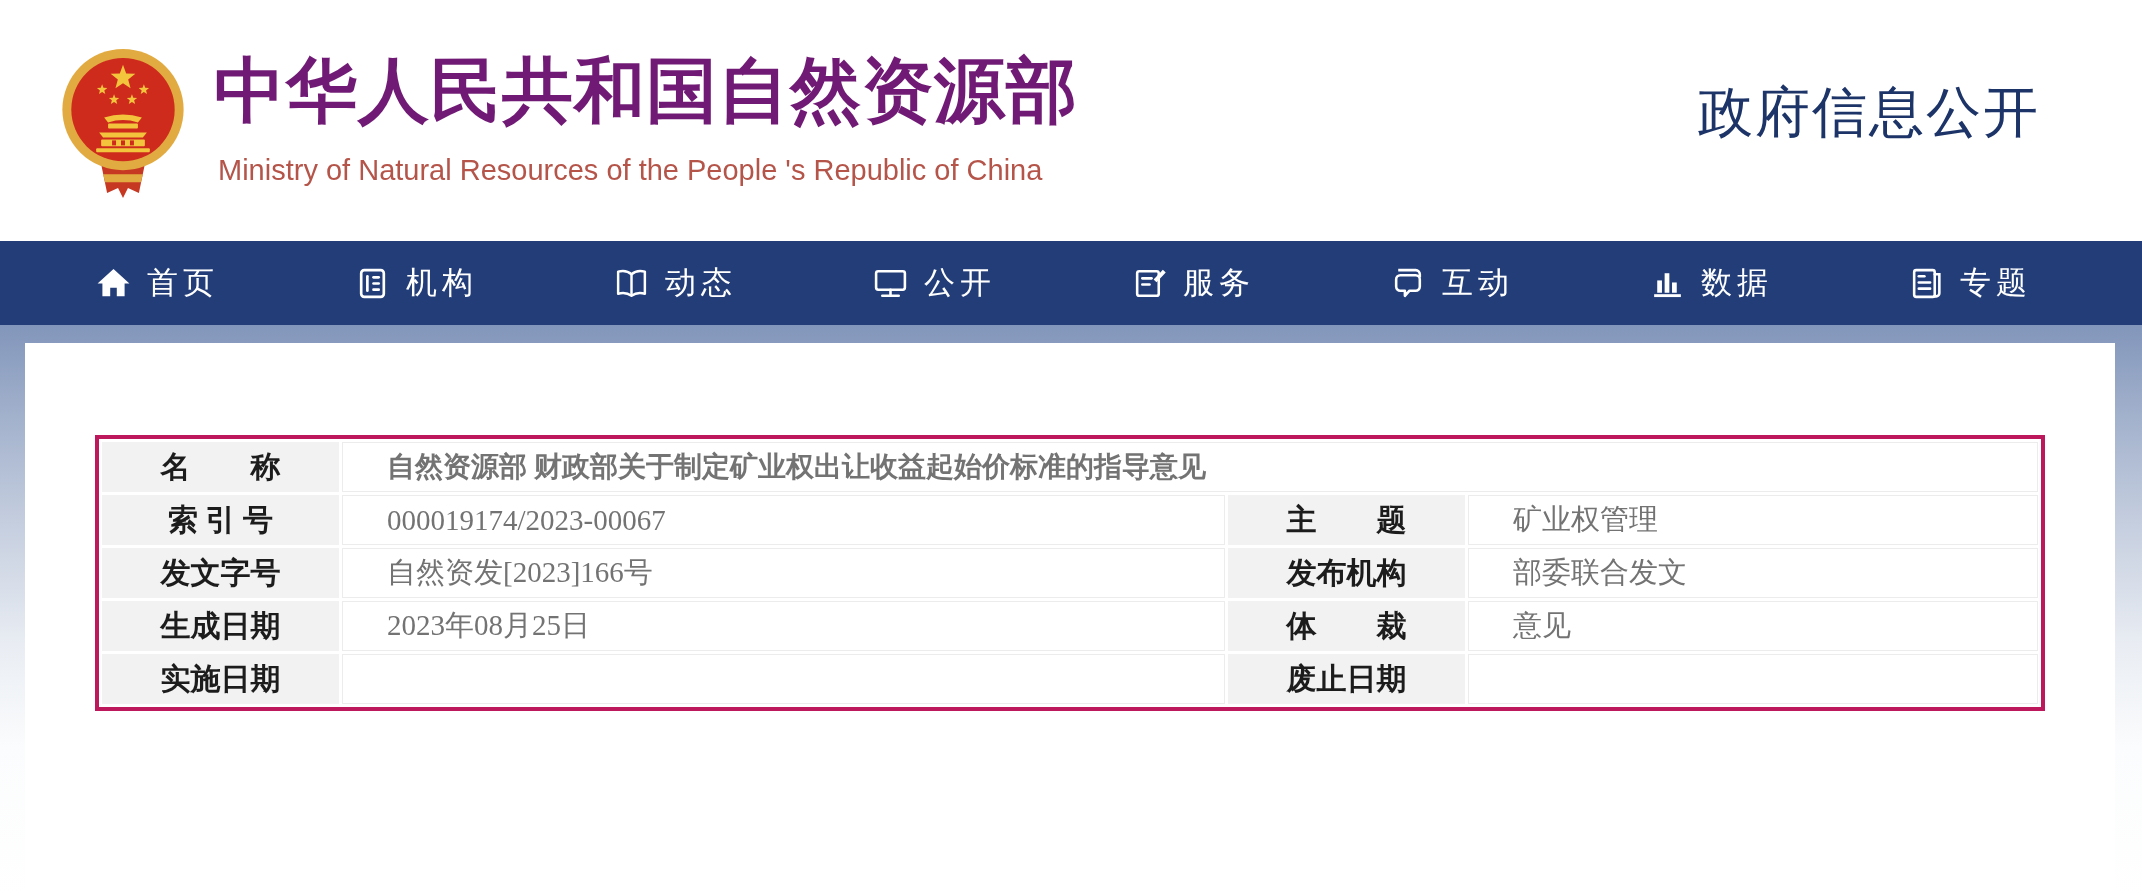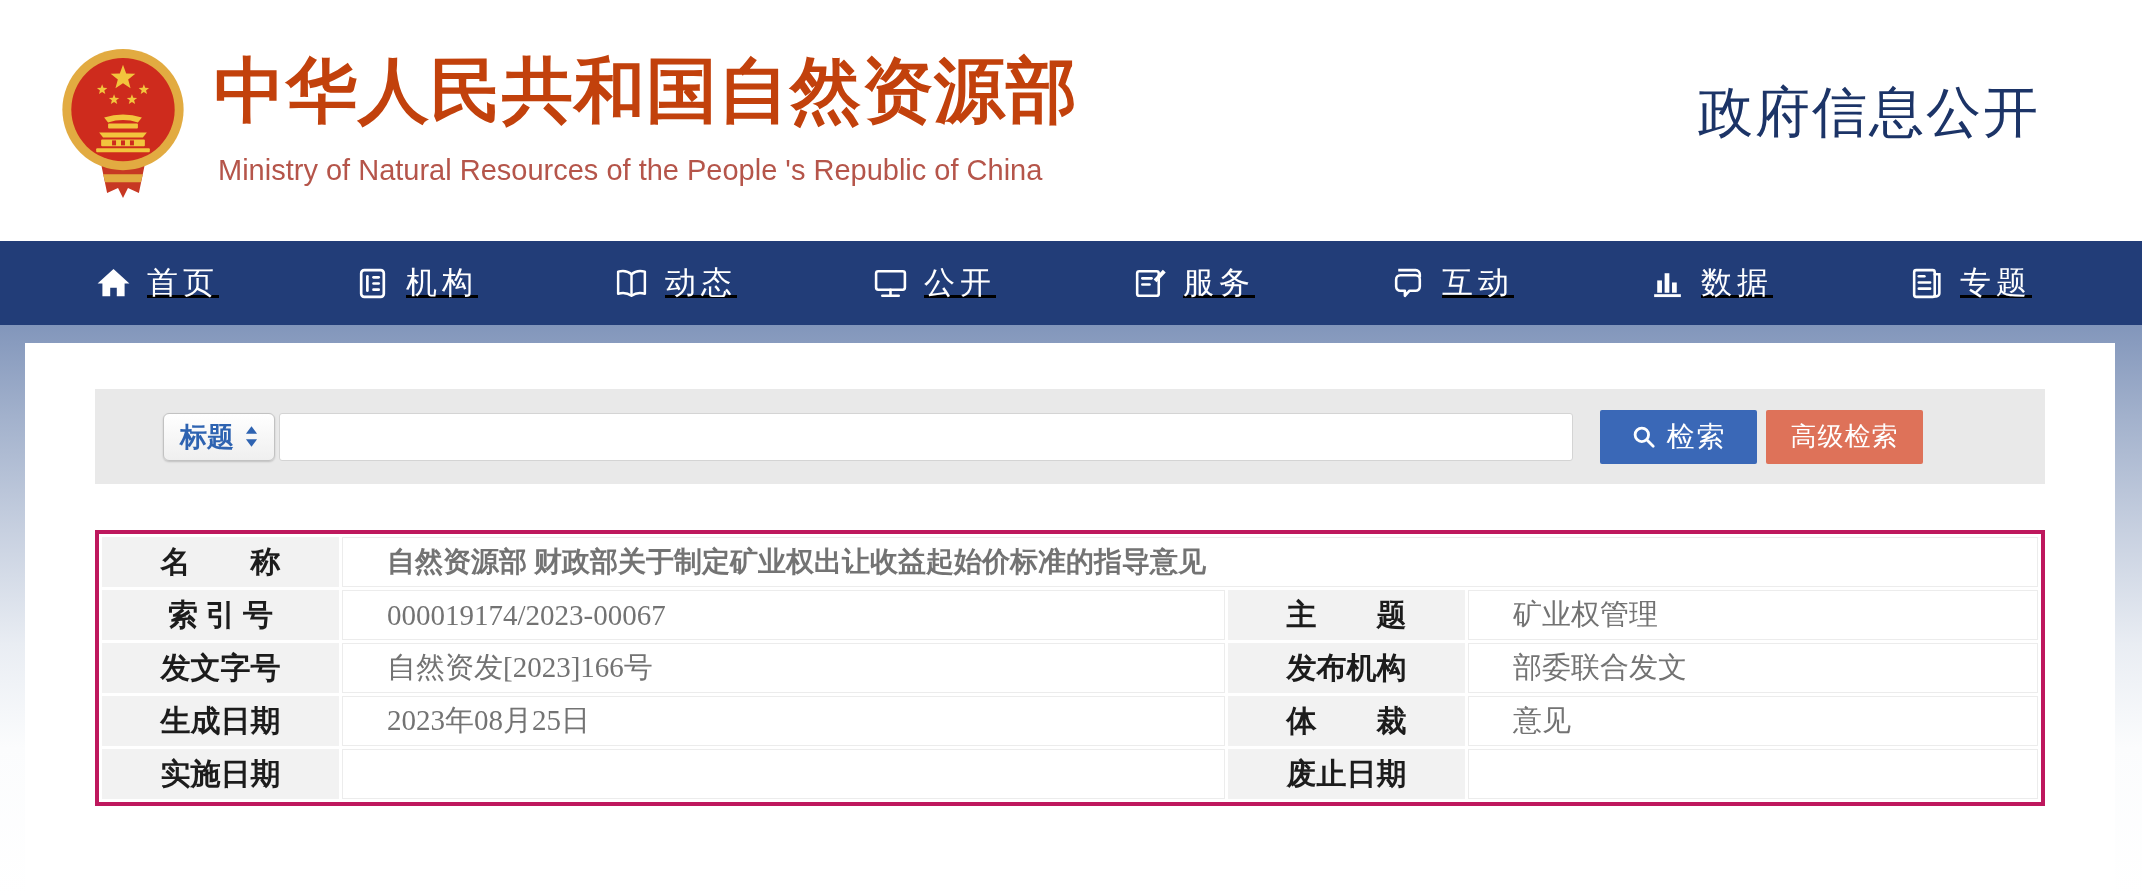--- a/index.html
+++ b/index.html
@@ -3,28 +3,28 @@
 <meta charset="utf-8">
 <style>
   * { margin:0; padding:0; box-sizing:border-box; }
   html,body { width:2142px; height:896px; overflow:hidden; background:#fff;
               font-family:"Liberation Sans","DejaVu Sans",sans-serif; }
 
   
   .site-header { position:relative; height:241px; background:#ffffff; }
   .emblem { position:absolute; left:58px; top:42px; width:130px; height:164px; }
   .brand-zh { position:absolute; left:214px; top:44px; font-size:71px; font-weight:bold;
-              color:#c2410c; letter-spacing:1px; white-space:nowrap; }
+              color:#701a75; letter-spacing:1px; white-space:nowrap; }
   .brand-en { position:absolute; left:218px; top:154px; font-size:29px; color:#b5554a; white-space:nowrap; }
   .section-title { position:absolute; right:102px; top:76px; font-size:55px; font-weight:normal;
                    color:#1c3467; font-family:"Liberation Serif","DejaVu Serif",serif; letter-spacing:2px; }
 
   
   .main-nav { height:84px; background:#223d78; display:flex; align-items:center;
-              justify-content:space-between; padding:0 110px 0 95px;text-decoration:underline; }
+              justify-content:space-between; padding:0 110px 0 95px; }
   .nav-item { display:flex; align-items:center; gap:15px; color:#ffffff; font-size:31px;
               letter-spacing:5px; text-decoration:none; cursor:pointer; }
   .nav-icon { display:block; width:37px; height:37px; }
   .nav-icon svg { width:37px; height:37px; display:block; }
 
   
   .content { height:571px; padding:18px 27px 0 25px;
              background:linear-gradient(180deg,#8296bb 0%,#a2b1cc 16%,#c7d0e0 36%,
                         #e9edf3 56%,#fbfcfd 74%,#ffffff 100%); }
   .card { background:#ffffff; height:553px; padding:46px 70px 0 70px; }
@@ -172,38 +172,20 @@
         <path d="M26 9 h4.5 v18.5 a3 3 0 0 1 -3 3 h-2"></path>
       </svg>
     </span>
     <span>专题</span>
   </a>
 </nav>
 
 <div class="content">
   <div class="card">
 
-    <div class="search-bar">
-      <div class="field-select">
-        <span>标题</span>
-        <svg viewBox="0 0 14 22" fill="#2e63b1">
-          <path d="M7 0 L13 8 H1 Z"></path>
-            <path d="M7 22 L13 14 H1 Z"></path>
-        </svg>
-      </div>
-      <input class="search-input" type="text" value="" style="">
-      <button class="btn btn-search">
-        <svg viewBox="0 0 24 24" fill="none" stroke="#fff" stroke-width="2.6" stroke-linecap="round">
-          <circle cx="10" cy="10" r="6.2"></circle>
-            <line x1="14.8" y1="14.8" x2="20.5" y2="20.5"></line>
-        </svg>
-        <span>检索</span>
-      </button>
-      <button class="btn btn-advanced">高级检索</button>
-    </div>
 
     <table class="doc-table">
       <colgroup>
           <col style="width:237px">
           <col>
           <col style="width:237px">
           <col style="width:570px">
         </colgroup>
       <tbody>
           <tr>

